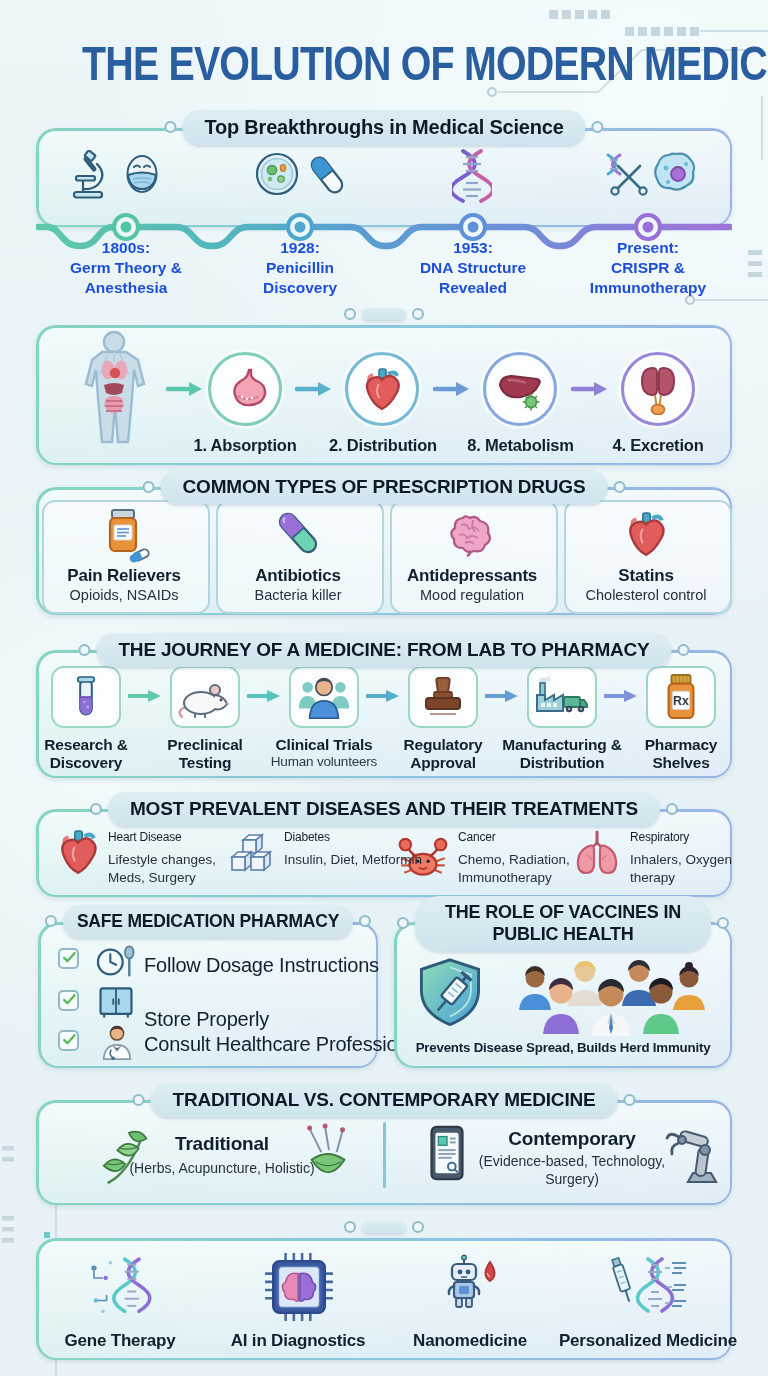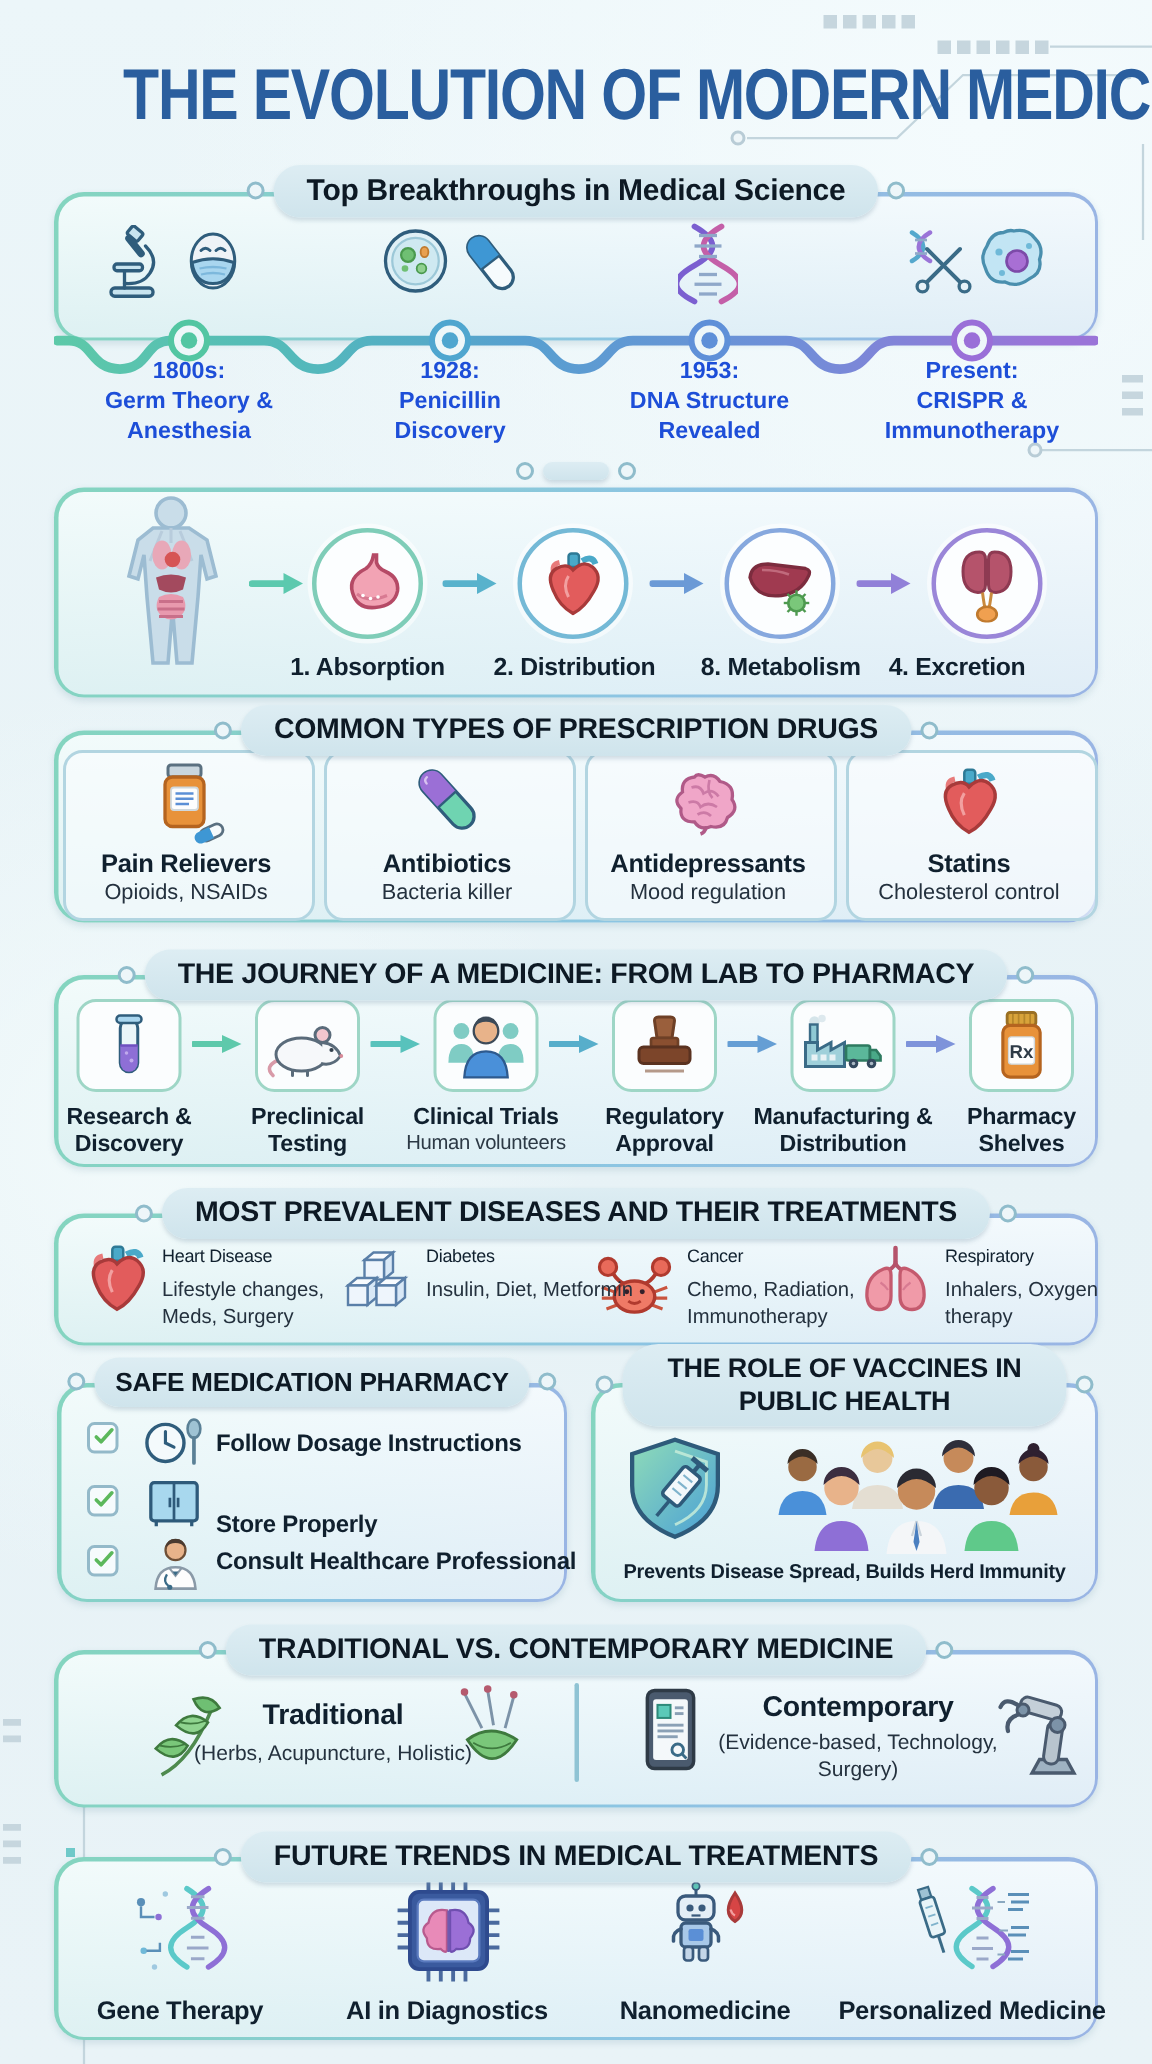--- a/index.html
+++ b/index.html
@@ -42,21 +42,21 @@
   .tile{position:absolute;width:70px;height:62px;border:2px solid #9ed6c6;
     border-radius:13px;background:#fbfdfe;box-sizing:border-box;
     display:flex;align-items:center;justify-content:center}
   .jlbl{position:absolute;font-weight:bold;font-size:15.5px;line-height:1.18;
     text-align:center;letter-spacing:-.2px}
   .jsub{font-weight:normal;font-size:13.5px;color:#2c3945}
   .dname{position:absolute;font-weight:normal;font-size:12px;letter-spacing:-.2px}
   .ddesc{position:absolute;font-size:13.5px;line-height:1.32;color:#24313e;width:142px}
   .chk{position:absolute;width:21px;height:21px;border:2.5px solid #93b9c9;
     border-radius:5px;background:#f6fbfd;box-sizing:border-box}
-  .prlbl{position:absolute;font-weight:bold;font-size:16px;letter-spacing:-.2px}
+  .prlbl{position:absolute;font-weight:normal;font-size:20px;letter-spacing:-.2px}
   .bigdiv{position:absolute;width:2.5px;background:#8fc3d4;border-radius:2px}
   .tcn{position:absolute;font-weight:bold;font-size:19px;text-align:center;letter-spacing:-.2px}
   .tcd{position:absolute;font-size:14px;text-align:center;line-height:1.3;color:#24313e}
   .ftl{position:absolute;font-weight:bold;font-size:17px;text-align:center;letter-spacing:-.2px}
   #title{position:absolute;top:36px;left:0;width:768px;text-align:center}
   #title span{display:inline-block;font-size:48px;font-weight:bold;color:#2a5e9e;
     letter-spacing:-1px;transform:scaleX(.82);transform-origin:center;white-space:nowrap}
   .vcap{position:absolute;font-weight:bold;font-size:13.3px;text-align:center;letter-spacing:-.2px}
 </style>
 </head>
@@ -288,21 +288,21 @@
     <path d="M18 5 q-11 0 -11 13 q0 13 10 14 q5 0 5 -5 v-17 q0 -5 -4 -5z" fill="#b5536b" stroke="#8e3a52" stroke-width="2"></path>
     <path d="M28 5 q11 0 11 13 q0 13 -10 14 q-5 0 -5 -5 v-17 q0 -5 4 -5z" fill="#b5536b" stroke="#8e3a52" stroke-width="2"></path>
     <path d="M20 32 q1 8 2 12 M26 32 q-1 8 -2 12" stroke="#c98a3e" stroke-width="2" fill="none"></path>
     <ellipse cx="23" cy="46.5" rx="6.5" ry="5" fill="#f0a050" stroke="#c07a2e" stroke-width="1.8"></ellipse>
   </svg>
 </div>
 
 <div class="stepl" style="left:185px;top:436px;width:120px">1. Absorption</div>
 <div class="stepl" style="left:318px;top:436px;width:130px">2. Distribution</div>
 <div class="stepl" style="left:458px;top:436px;width:125px">8. Metabolism</div>
-<div class="stepl" style="left:578px;top:436px;width:120px">4. Excretion</div>
+<div class="stepl" style="left:598px;top:436px;width:120px">4. Excretion</div>
 
 <div class="frame" style="left:36px;top:487px;width:696px;height:128px">
     <div class="fin"></div>
   </div>
 <div class="pill" style="left:384px;top:470px">
   <span class="pd l"></span><span>COMMON TYPES OF PRESCRIPTION DRUGS</span><span class="pd r"></span>
 </div>
 <div class="card" style="left:42px;top:500px;width:164px;height:110px"></div>
 <div class="card" style="left:216px;top:500px;width:164px;height:110px"></div>
 <div class="card" style="left:390px;top:500px;width:164px;height:110px"></div>
@@ -687,21 +687,21 @@
   <rect x="20" y="12" width="28" height="10" rx="4.5" fill="#c4cfd8" stroke="#4a5a6e" stroke-width="2" transform="rotate(16 34 17)"></rect>
   <circle cx="45" cy="28" r="5" fill="#7c93a8" stroke="#4a5a6e" stroke-width="2"></circle>
   <circle cx="22" cy="18" r="4" fill="#7c93a8" stroke="#4a5a6e" stroke-width="2"></circle>
   <path d="M19 15 q-9 -6 -12 1 M19 21 q-9 3 -7 11" stroke="#4a5a6e" stroke-width="2.8" fill="none" stroke-linecap="round"></path>
 </svg>
 
 <div class="frame" style="left:36px;top:1238px;width:696px;height:122px">
     <div class="fin"></div>
   </div>
 <div class="pill" style="left:384px;top:1221px">
-  <span class="pd l"></span><span>FUTURE TRENDS IN MEDICAL TREATMENTS</span><span class="pd r"></span>
+  <span class="pd l"></span><span class="pd r"></span>
 </div>
 
 <svg class="abs" style="left:85px;top:1250px" width="72" height="74" viewBox="0 0 80 74">
   <path d="M44 6 C60 16 60 25 44 35 C28 45 28 54 44 64" stroke="#5bc9c9" stroke-width="4" fill="none" stroke-linecap="round"></path>
   <path d="M60 6 C44 16 44 25 60 35 C76 45 76 54 60 64" stroke="#8e6fd6" stroke-width="4" fill="none" stroke-linecap="round"></path>
   <g stroke="#9aa8c9" stroke-width="2.2">
     <line x1="47" y1="12" x2="57" y2="12"></line>
       <line x1="44" y1="20" x2="60" y2="20"></line>
       <line x1="47" y1="28" x2="57" y2="28"></line>
     <line x1="47" y1="42" x2="57" y2="42"></line>

